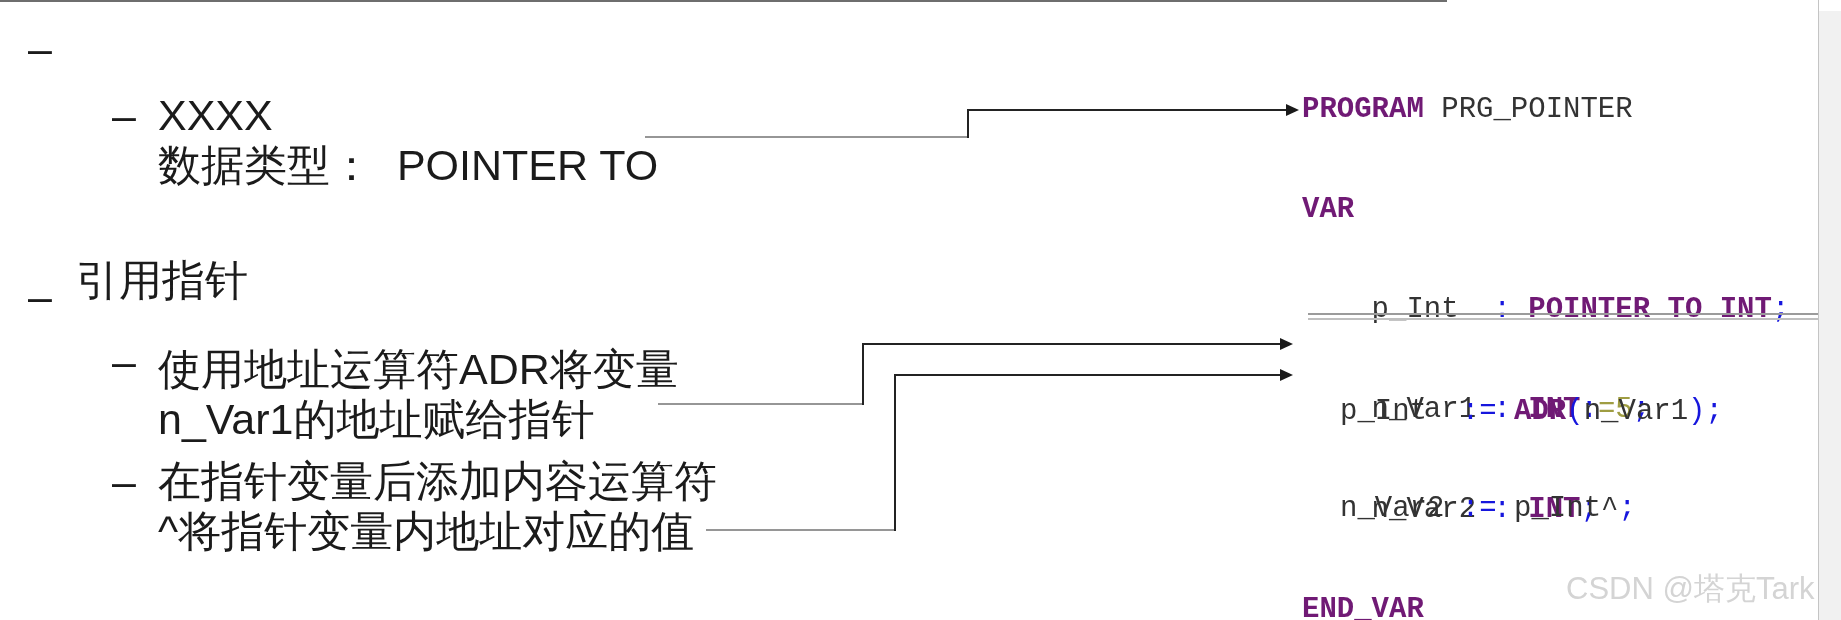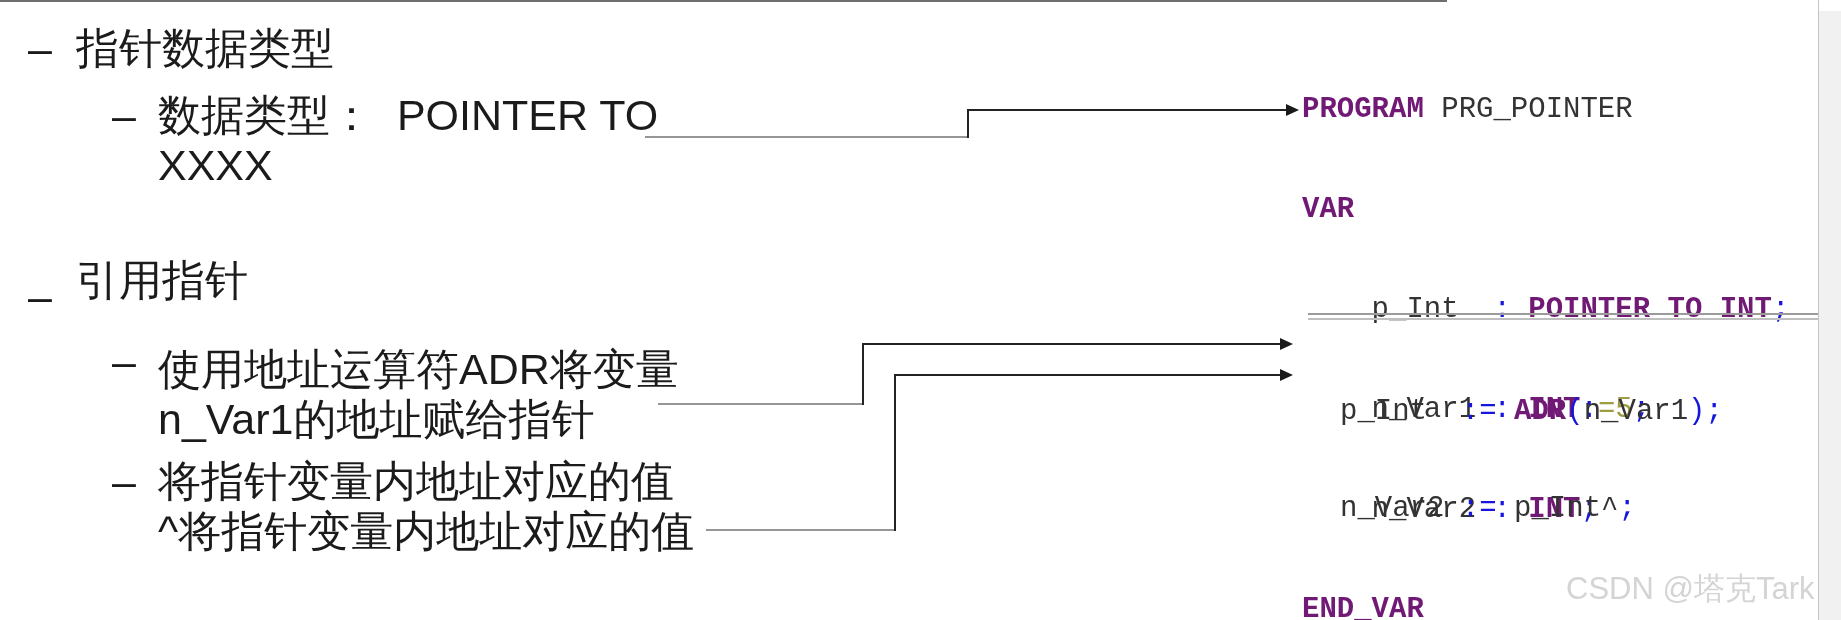--- a/index.html
+++ b/index.html
@@ -48,40 +48,39 @@
   #connector-svg{left:0;top:0;pointer-events:none;}
 </style>
 </head>
 <body>
 
 <div id="canvas">
 
   <div id="top-border-line" class="abs"></div>
 
   <div class="abs cjk" style="left:28px;top:23px;">–</div>
-  <div class="abs cjk" style="left:76px;top:23px;">指针数据类型</div>
 
   <div class="abs cjk" style="left:112px;top:90px;">–</div>
   <div class="abs" style="left:158px;top:90px;">
+    <div class="cjk">XXXX</div>
     <div class="cjk">数据类型：  POINTER TO</div>
-    <div class="cjk">XXXX</div>
   </div>
 
   <div class="abs cjk" style="left:28px;top:271px;">–</div>
   <div class="abs cjk" style="left:76px;top:255px;">引用指针</div>
 
   <div class="abs cjk" style="left:112px;top:336px;">–</div>
   <div class="abs" style="left:158px;top:336px;margin-top:8px;">
     <div class="cjk">使用地址运算符ADR将变量</div>
     <div class="cjk">n_Var1的地址赋给指针</div>
   </div>
 
   <div class="abs cjk" style="left:112px;top:456px;">–</div>
   <div class="abs" style="left:158px;top:456px;">
-    <div class="cjk">将指针变量内地址对应的值</div>
+    <div class="cjk">在指针变量后添加内容运算符</div>
     <div class="cjk">^将指针变量内地址对应的值</div>
   </div>
 
   <svg id="connector-svg" class="abs" width="1841" height="620" viewBox="0 0 1841 620">
 
     <polyline points="645,137 969,137" fill="none" stroke="#969696" stroke-width="2"></polyline>
     <polyline points="968,138 968,110 1287,110" fill="none" stroke="#232323" stroke-width="2"></polyline>
     <polygon points="1286,104 1299,110 1286,116" fill="#1a1a1a"></polygon>
 
     <polyline points="658,404 864,404" fill="none" stroke="#969696" stroke-width="2"></polyline>

